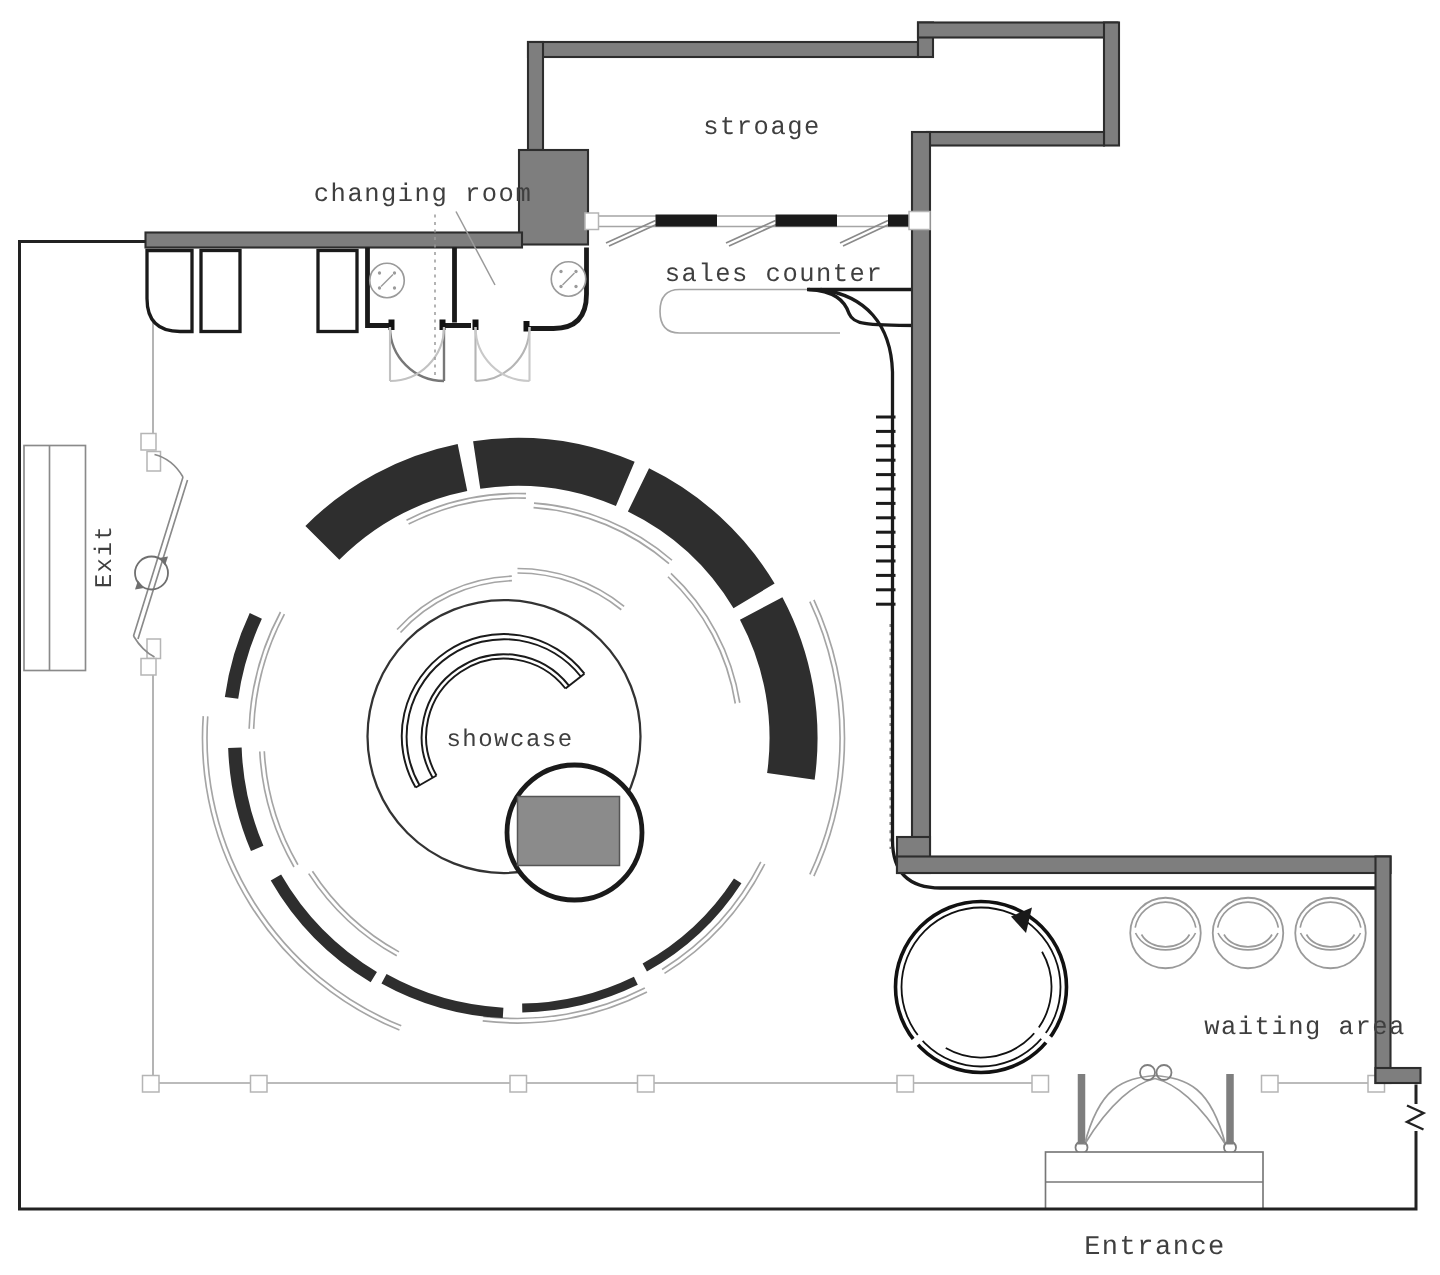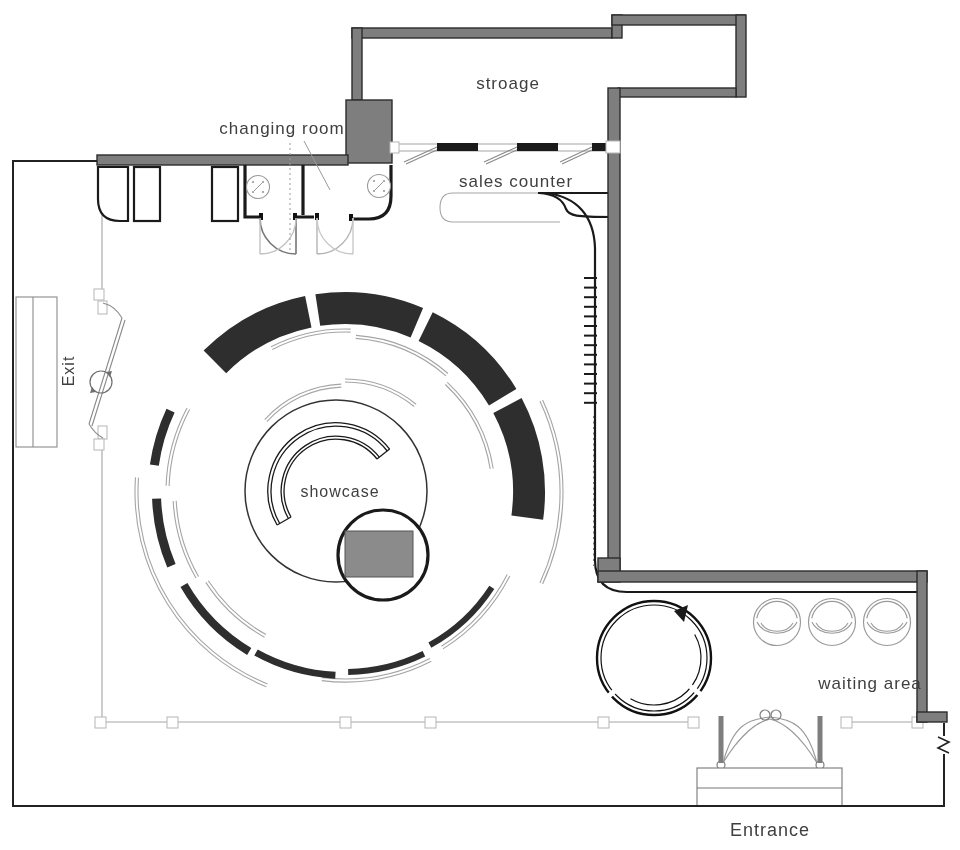--- a/index.html
+++ b/index.html
@@ -1,17 +1,17 @@
 <!DOCTYPE html>
 <html><head>
 <meta charset="utf-8">
 <style>
   html,body{margin:0;padding:0;background:#ffffff;}
   .stage{position:relative;width:960px;height:850px;background:#fff;overflow:hidden;
-         font-family:Liberation Sans, sans-serif;}
+         font-family:Liberation Mono, monospace;}
   svg{position:absolute;left:0;top:0;}
   text{fill:var(--text,#3f3f3f);font-size:17px;letter-spacing:1px;}
   .wall{fill:var(--wall-fill,#7e7e7e);stroke:var(--wall-stroke,#2d2d2d);stroke-width:1.4;}
   .bdry{fill:none;stroke:#222;stroke-width:2;}
   .lite{fill:none;stroke:var(--line-light,#a5a5a5);stroke-width:1.1;}
   .mid{fill:none;stroke:#8a8a8a;stroke-width:1.1;}
   .blk{fill:none;stroke:var(--line-dark,#1a1a1a);stroke-width:2.2;}
   .fxt{fill:#fff;stroke:var(--line-dark,#1a1a1a);stroke-width:2.2;}
   .thick{fill:none;stroke:var(--line-dark,#1a1a1a);stroke-width:3.2;}
   .tab{fill:#fff;stroke:#b5b5b5;stroke-width:1;}

